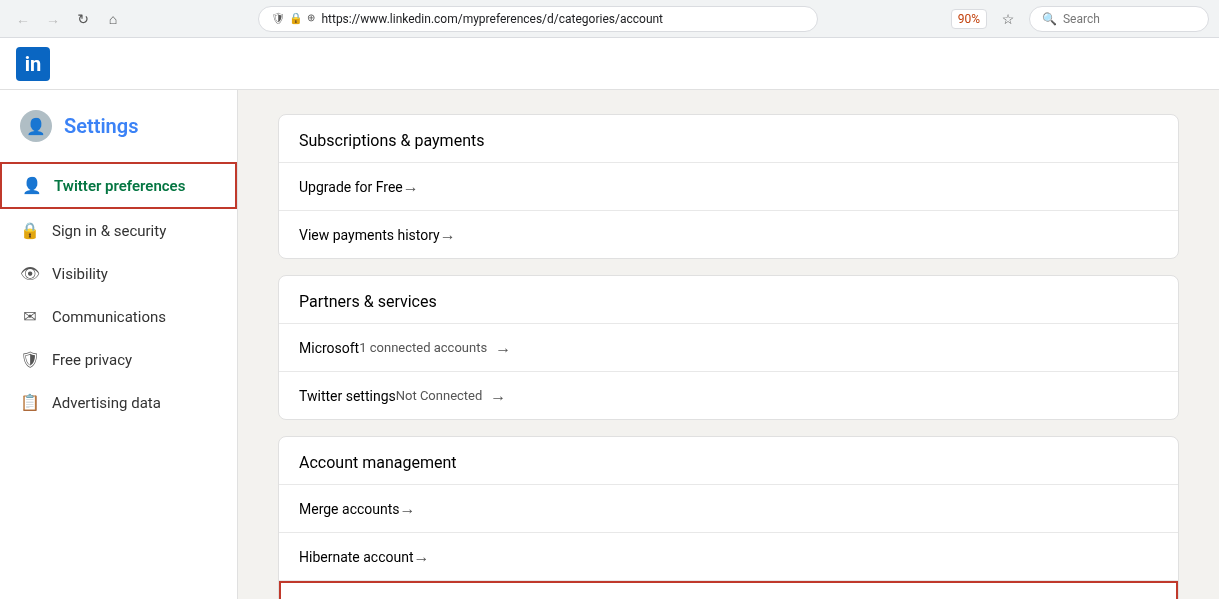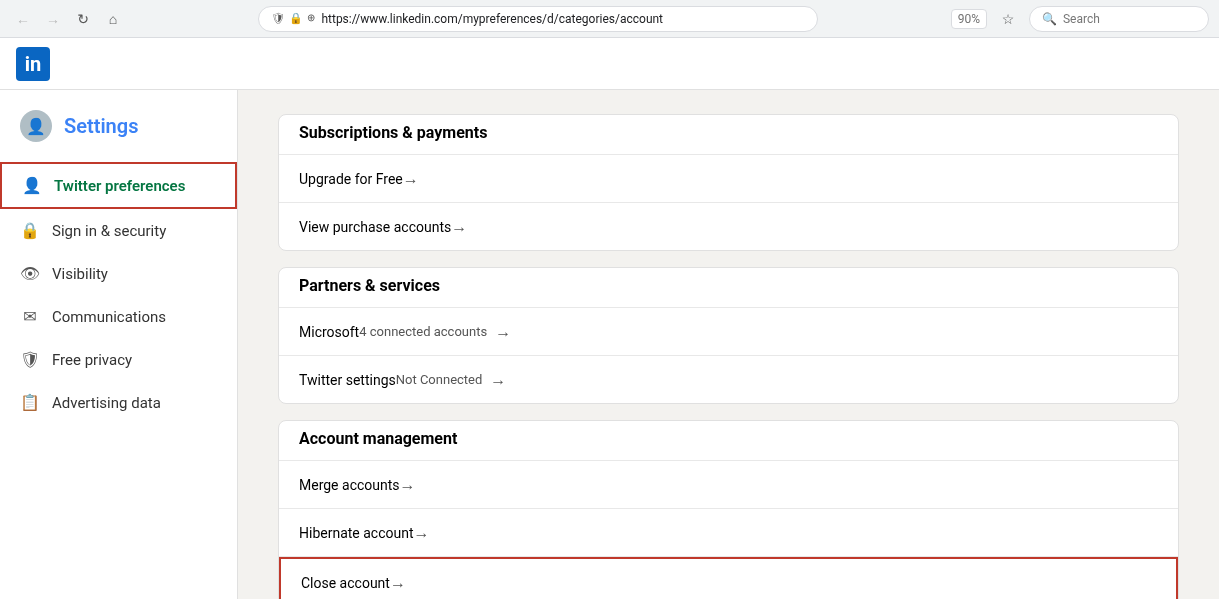--- a/index.html
+++ b/index.html
@@ -42,21 +42,21 @@
       gap: 6px;
       font-size: 12px;
       color: #202124;
       max-width: 560px;
       margin: 0 auto;
     }
     .address-bar .security-icons { display: flex; gap: 4px; color: #555; font-size: 11px; }
     .address-url { font-size: 12px; color: #202124; }
     .zoom-level {
       font-size: 12px;
-      color: #737373;
+      color: #c2410c;
       padding: 2px 6px;
       border: 1px solid #dadce0;
       border-radius: 4px;
       background: #fff;
     }
     .star-btn {
       width: 26px; height: 26px;
       border: none; background: none;
       cursor: pointer;
       color: #555;
@@ -167,23 +167,23 @@
     }
 
     .section-card {
       background: #fff;
       border-radius: 8px;
       border: 1px solid #e0e0e0;
       margin-bottom: 16px;
       overflow: hidden;
     }
     .section-header {
-      padding: 8px 20px 12px 20px;
+      padding: 16px 20px 12px 20px;
       font-size: 16px;
-      font-weight: 700;
+      font-weight: 400;
       color: #000;
       border-bottom: 1px solid #e8e8e8;
     }
     .section-row {
       display: flex;
       align-items: center;
       padding: 14px 20px;
       border-bottom: 1px solid #e8e8e8;
       cursor: pointer;
     }
@@ -276,33 +276,33 @@
 
     <div class="section-card">
       <div class="section-header">Subscriptions &amp; payments</div>
       <div class="section-row">
         <span class="section-row-label">Upgrade for Free</span>
         <div class="section-row-right">
           <span class="arrow">→</span>
         </div>
       </div>
       <div class="section-row">
-        <span class="section-row-label">View purchase accounts</span>
+        <span class="section-row-label">View payments history</span>
         <div class="section-row-right">
           <span class="arrow">→</span>
         </div>
       </div>
     </div>
 
     <div class="section-card">
       <div class="section-header">Partners &amp; services</div>
       <div class="section-row">
         <span class="section-row-label">Microsoft</span>
         <div class="section-row-right">
-          <span>4 connected accounts</span>
+          <span>1 connected accounts</span>
           <span class="arrow">→</span>
         </div>
       </div>
       <div class="section-row">
         <span class="section-row-label">Twitter settings</span>
         <div class="section-row-right">
           <span>Not Connected</span>
           <span class="arrow">→</span>
         </div>
       </div>

